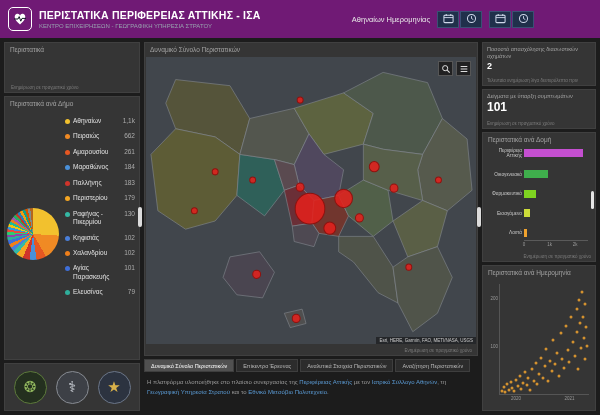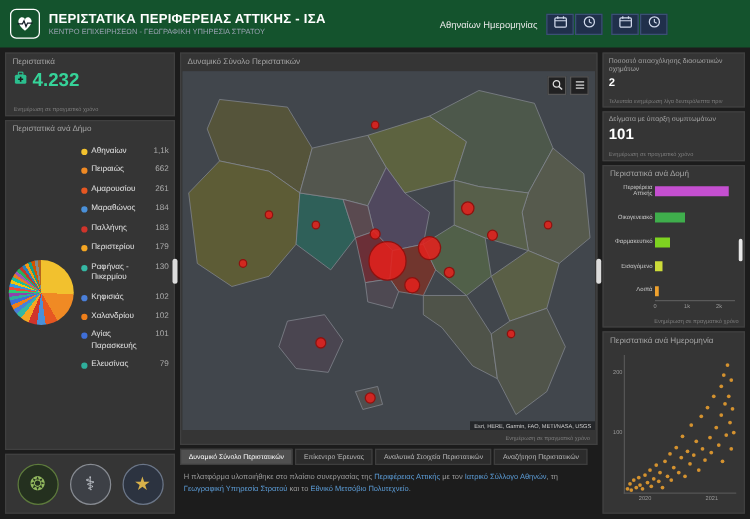--- a/index.html
+++ b/index.html
@@ -3,21 +3,21 @@
 <meta charset="utf-8">
 <style>
   * { margin:0; padding:0; box-sizing:border-box; }
   html,body { width:600px; height:415px; }
   body { background:#1c1c1c; font-family:"Liberation Sans",sans-serif; position:relative; overflow:hidden; color:#ddd; }
   .panel { position:absolute; background:#353535; border:1px solid #404040; }
   .panel-title { font-size:6.5px; color:#a3a3a3; padding:3px 5px 1px; white-space:nowrap; overflow:hidden; }
   .rt-note { font-size:4.5px; color:#7c7c7c; }
 
   
-  #header { position:absolute; left:0; top:0; width:600px; height:38px; background:#14532d; display:flex; align-items:center; padding:0 8px; }
+  #header { position:absolute; left:0; top:0; width:600px; height:38px; background:#701a75; display:flex; align-items:center; padding:0 8px; }
   #logo { width:24px; height:24px; border:1.5px solid #fff; border-radius:5px; display:flex; align-items:center; justify-content:center; margin-right:7px; flex:none; }
   .htitles .t1 { font-size:10.5px; font-weight:bold; color:#fff; letter-spacing:.2px; }
   .htitles .t2 { font-size:6px; color:#98a2b0; margin-top:2px; }
   #date-area { margin-left:auto; display:flex; align-items:center; gap:7px; padding-right:58px; }
   #date-label { font-size:7.5px; color:#e8e8e8; }
   .btn-group { display:flex; gap:1px; }
   .ic-btn { width:22px; height:17px; background:#20304b; border:1px solid #3b5075; display:flex; align-items:center; justify-content:center; cursor:pointer; }
 
   
   #p-total { left:4px; top:42px; width:136px; height:51px; }
@@ -141,30 +141,20 @@
               <polyline points="6,3.4 6,6 8,7.2" fill="none" stroke="#cfd8ea" stroke-width="1"></polyline>
             </svg>
         </span>
       </div>
     </div>
   </div>
 </div>
 
 <div id="p-total" class="panel">
   <div class="panel-title">Περιστατικά</div>
-  <div id="total-row">
-    <span>
-      <svg viewBox="0 0 12 12" width="11" height="11">
-          <rect x="4" y="0.8" width="4" height="2.6" rx="0.8" fill="none" stroke="#2bbf8e" stroke-width="1"></rect>
-          <rect x="1" y="3" width="10" height="8" rx="1.4" fill="#2bbf8e"></rect>
-          <path d="M6 4.8 V9.2 M3.8 7 H8.2" stroke="#1c1c1c" stroke-width="1.4"></path>
-        </svg>
-    </span>
-    <span id="total-value">4.232</span>
-  </div>
   <div class="rt-note">Ενημέρωση σε πραγματικό χρόνο</div>
 </div>
 
 <div id="p-muni" class="panel">
   <div class="panel-title">Περιστατικά ανά Δήμο</div>
   <div id="muni-body">
     <div id="pie-chart" style="background: conic-gradient(rgb(242, 193, 46) 0deg, rgb(242, 193, 46) 93.5728deg, rgb(240, 138, 36) 93.5728deg, rgb(240, 138, 36) 149.887deg, rgb(230, 87, 34) 149.887deg, rgb(230, 87, 34) 172.089deg, rgb(74, 144, 217) 172.089deg, rgb(74, 144, 217) 187.741deg, rgb(208, 52, 43) 187.741deg, rgb(208, 52, 43) 203.308deg, rgb(245, 166, 35) 203.308deg, rgb(245, 166, 35) 218.535deg, rgb(53, 184, 164) 218.535deg, rgb(53, 184, 164) 229.594deg, rgb(74, 127, 217) 229.594deg, rgb(74, 127, 217) 238.27deg, rgb(239, 127, 26) 238.27deg, rgb(239, 127, 26) 246.947deg, rgb(63, 111, 216) 246.947deg, rgb(63, 111, 216) 255.539deg, rgb(47, 174, 155) 255.539deg, rgb(47, 174, 155) 262.259deg, rgb(142, 68, 173) 262.259deg, rgb(142, 68, 173) 268.368deg, rgb(46, 204, 113) 268.368deg, rgb(46, 204, 113) 274.477deg, rgb(231, 76, 60) 274.477deg, rgb(231, 76, 60) 280.585deg, rgb(52, 152, 219) 280.585deg, rgb(52, 152, 219) 286.694deg, rgb(241, 196, 15) 286.694deg, rgb(241, 196, 15) 292.803deg, rgb(26, 188, 156) 292.803deg, rgb(26, 188, 156) 298.912deg, rgb(230, 126, 34) 298.912deg, rgb(230, 126, 34) 305.021deg, rgb(155, 89, 182) 305.021deg, rgb(155, 89, 182) 311.129deg, rgb(39, 174, 96) 311.129deg, rgb(39, 174, 96) 317.238deg, rgb(192, 57, 43) 317.238deg, rgb(192, 57, 43) 323.347deg, rgb(41, 128, 185) 323.347deg, rgb(41, 128, 185) 329.456deg, rgb(243, 156, 18) 329.456deg, rgb(243, 156, 18) 335.565deg, rgb(22, 160, 133) 335.565deg, rgb(22, 160, 133) 341.674deg, rgb(211, 84, 0) 341.674deg, rgb(211, 84, 0) 347.782deg, rgb(127, 140, 141) 347.782deg, rgb(127, 140, 141) 353.891deg, rgb(181, 101, 29) 353.891deg, rgb(181, 101, 29) 360deg);"></div>
     <div id="legend">
         <div class="leg-row">
           <span class="leg-dot" style="background: rgb(242, 193, 46);"></span>

